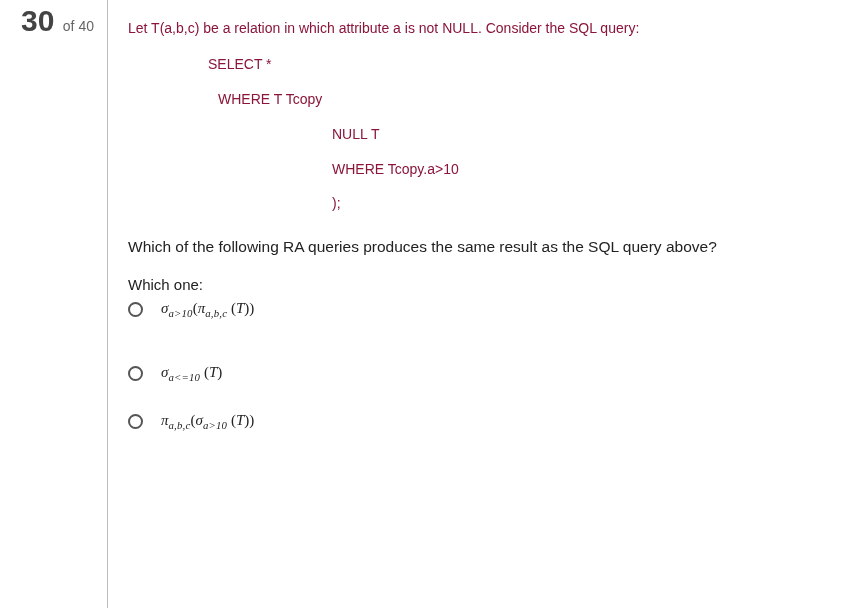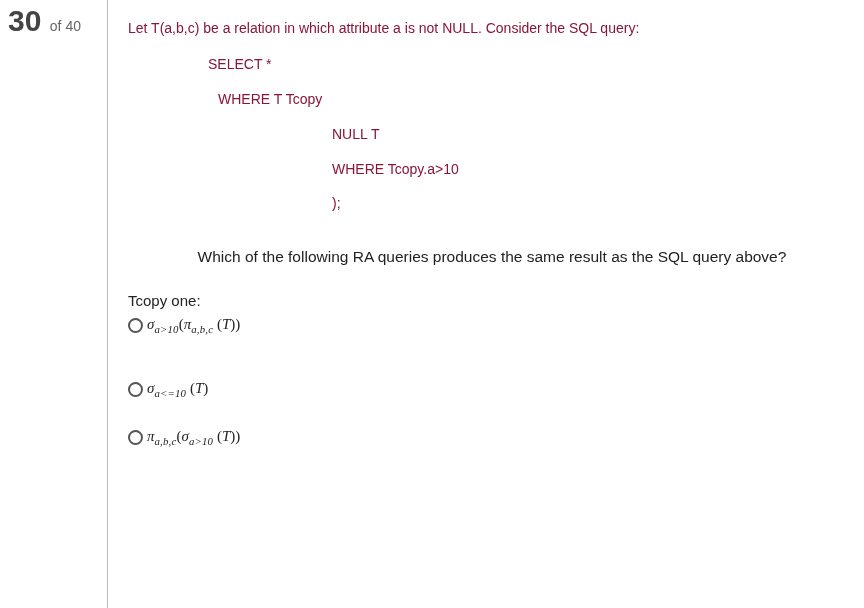--- a/index.html
+++ b/index.html
@@ -15,21 +15,21 @@
   .page {
     display: flex;
     width: 864px;
     height: 608px;
   }
   .left-col {
     width: 108px;
     flex: 0 0 108px;
     border-right: 1px solid #bdbdbd;
     padding-top: 6px;
-    text-align: left;
+    text-align: center;
     padding-left: 8px;
     box-sizing: border-box;
   }
   .qnum {
     font-weight: 700;
     font-size: 30px;
     color: #444;
     line-height: 1;
     display: inline;
   }
@@ -46,40 +46,39 @@
   .prompt {
     color: #8a1538;
     font-size: 14px;
     line-height: 1.45;
     margin-bottom: 18px;
   }
   .sql {
     color: #8a1538;
     font-size: 14px;
     line-height: 1.2;
-    margin-bottom: 36px;
+    margin-bottom: 26px;
   }
   .sql div { margin-bottom: 18px; }
   .ind1 { padding-left: 80px; }
   .ind2 { padding-left: 90px; }
   .ind3 { padding-left: 204px; }
   .qtext {
     font-size: 15.5px;
     color: #222;
-    margin-bottom: 26px;
-    text-align: center;
+    margin-bottom: 20px;
   }
   .select-one {
     font-size: 15px;
     margin-bottom: 6px;
   }
   .options .opt {
     display: flex;
     align-items: center;
-    gap: 4px;
+    gap: 18px;
     margin-bottom: 28px;
     font-size: 15px;
   }
   .options .opt:first-child { margin-bottom: 44px; }
   .radio {
     width: 15px;
     height: 15px;
     border: 2px solid #555;
     border-radius: 50%;
     flex: 0 0 auto;
@@ -111,21 +110,21 @@
     <div class="sql">
       <div class="ind1">SELECT *</div>
       <div class="ind2">WHERE T  Tcopy</div>
       <div class="ind3">NULL T</div>
       <div class="ind3">WHERE Tcopy.a&gt;10</div>
       <div class="ind3">);</div>
     </div>
 
     <div class="qtext">Which of the following RA queries produces the same result as the SQL query above?</div>
 
-    <div class="select-one">Tcopy one:</div>
+    <div class="select-one">Which one:</div>
 
     <div class="options">
       <label class="opt">
         <span class="radio"></span>
         <span><span class="math">σ<sub>a&gt;10</sub><span class="op">(</span>π<sub>a,b,c</sub> <span class="op">(</span>T<span class="op">))</span></span></span>
       </label>
       <label class="opt">
         <span class="radio"></span>
         <span><span class="math">σ<sub>a&lt;=10</sub> <span class="op">(</span>T<span class="op">)</span></span></span>
       </label>

